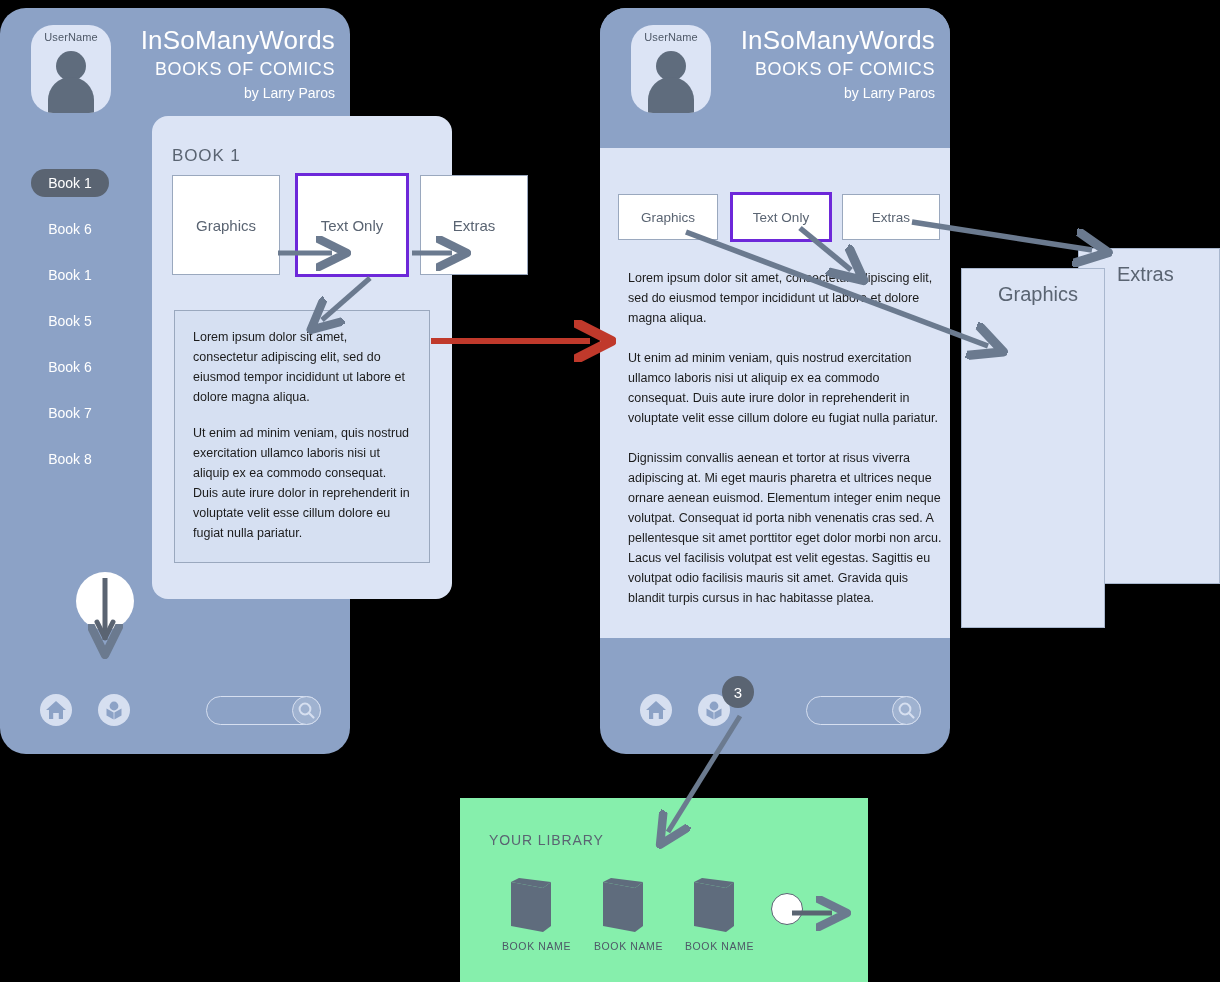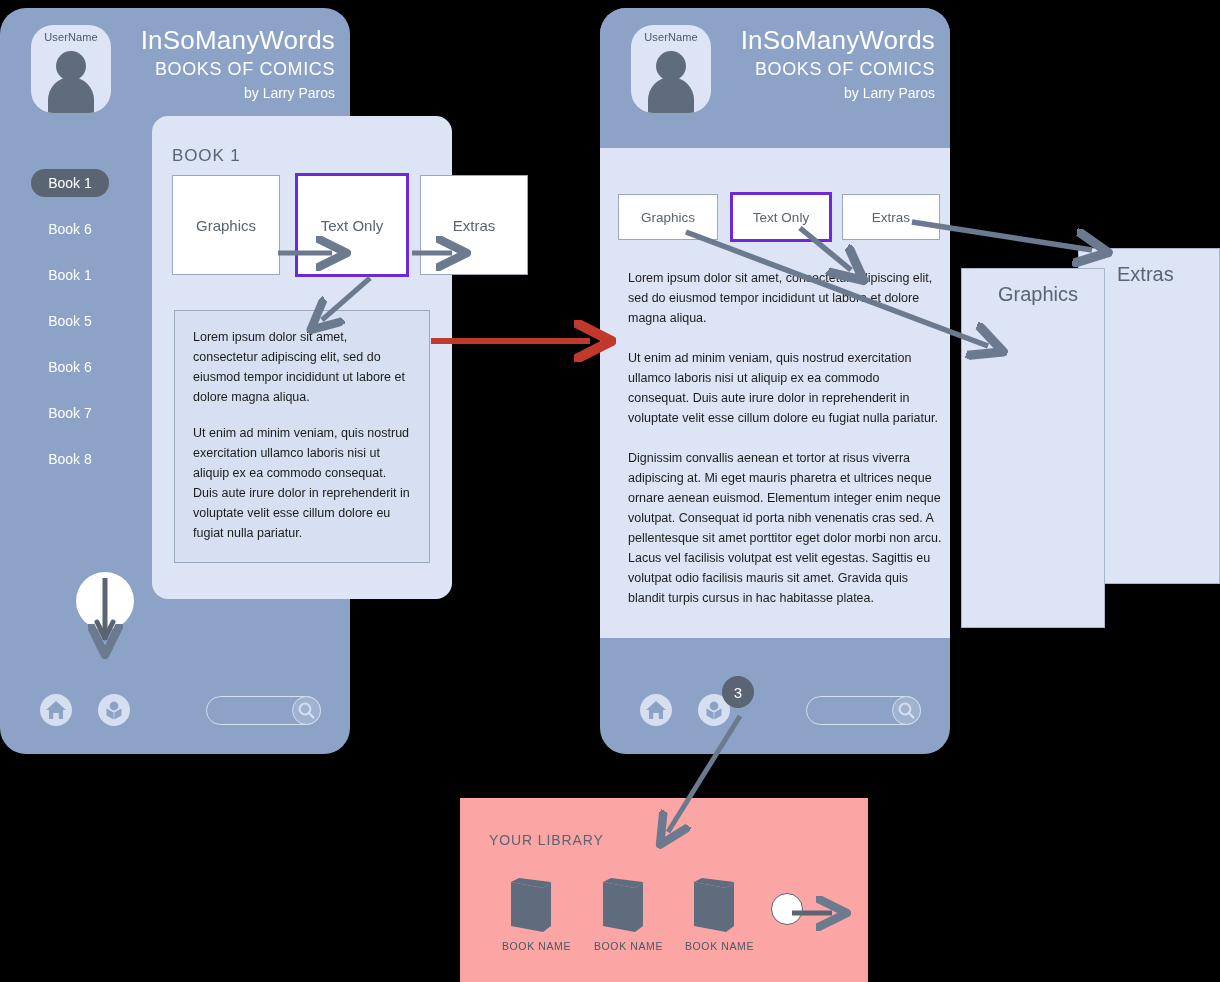--- a/index.html
+++ b/index.html
@@ -281,21 +281,21 @@
   #panel-extras .side-panel-label { left: 38px; }
   #panel-graphics .side-panel-label { left: 36px; }
 
   
   .library-panel {
     position: absolute;
     left: 460px;
     top: 798px;
     width: 408px;
     height: 184px;
-    background: #fca5a5;
+    background: #86efac;
   }
   .library-title {
     position: absolute;
     left: 29px;
     top: 34px;
     font-size: 14px;
     letter-spacing: 0.9px;
     color: #5A6472;
   }
   .book-thumb {

